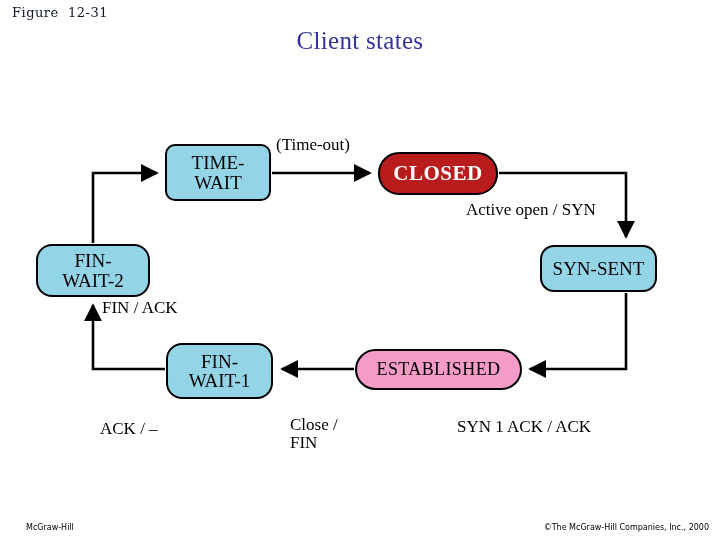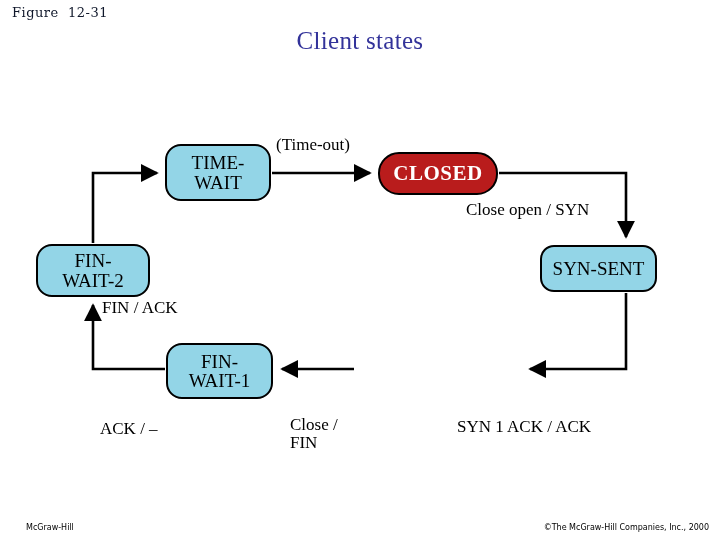--- a/index.html
+++ b/index.html
@@ -69,21 +69,21 @@
     z-index: 5;
   }
   .node.blue    { background: #93D5E7; }
   .node.black   { background: #b91c1c; color: #ffffff; }
   .node.pink    { background: #F49BC8; }
 
   .node-label { display:block; white-space: pre-line; }
 
   #node-time-wait {
     left: 165px; top: 44px; width: 106px; height: 57px;
-    border-radius: 16px; font-size: 19px;
+    border-radius: 10px; font-size: 19px;
   }
   #node-closed {
     left: 378px; top: 52px; width: 120px; height: 43px;
     border-radius: 21px; font-size: 21px; font-weight: bold;
     letter-spacing: 0.5px;
   }
   #node-syn-sent {
     left: 540px; top: 145px; width: 117px; height: 47px;
     border-radius: 14px; font-size: 19px;
   }
@@ -164,33 +164,36 @@
     </div>
 
     <div class="node black" id="node-closed">
       <span class="node-label">CLOSED</span>
     </div>
 
     <div class="node blue" id="node-syn-sent">
       <span class="node-label">SYN-SENT</span>
     </div>
 
+    <div class="node pink" id="node-established">
+      <span class="node-label">ESTABLISHED</span>
+    </div>
 
     <div class="node blue" id="node-fin-wait-1">
       <span class="node-label">FIN-
 WAIT-1</span>
     </div>
 
     <div class="node blue" id="node-fin-wait-2">
       <span class="node-label">FIN-
 WAIT-2</span>
     </div>
 
     <div class="edge-label" id="lbl-timeout">(Time-out)</div>
-    <div class="edge-label" id="lbl-active-open">Close open / SYN</div>
+    <div class="edge-label" id="lbl-active-open">Active open / SYN</div>
     <div class="edge-label" id="lbl-syn-ack">SYN 1 ACK / ACK</div>
     <div class="edge-label" id="lbl-close-fin">Close /
 FIN</div>
     <div class="edge-label" id="lbl-ack-dash">ACK / –</div>
     <div class="edge-label" id="lbl-fin-ack">FIN / ACK</div>
 
   </div>
 
   <div class="footer" id="footer-left">McGraw-Hill</div>
   <div class="footer" id="footer-right">©The McGraw-Hill Companies, Inc., 2000</div>

